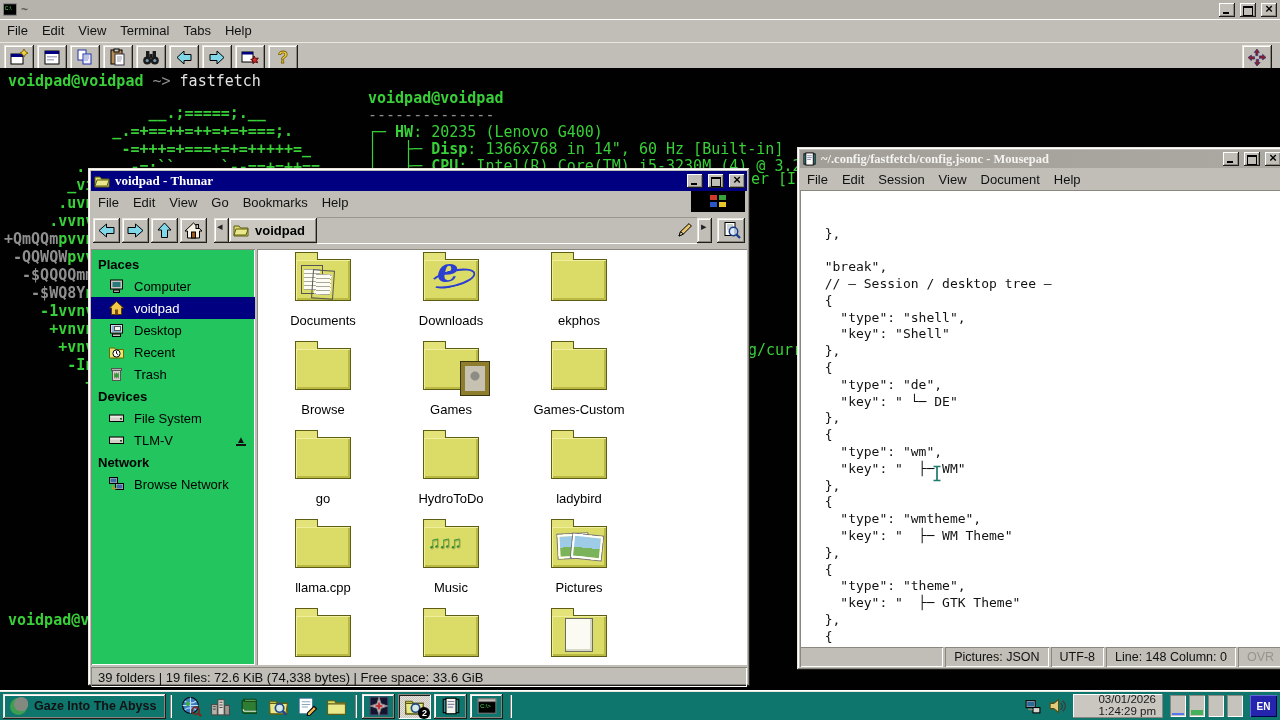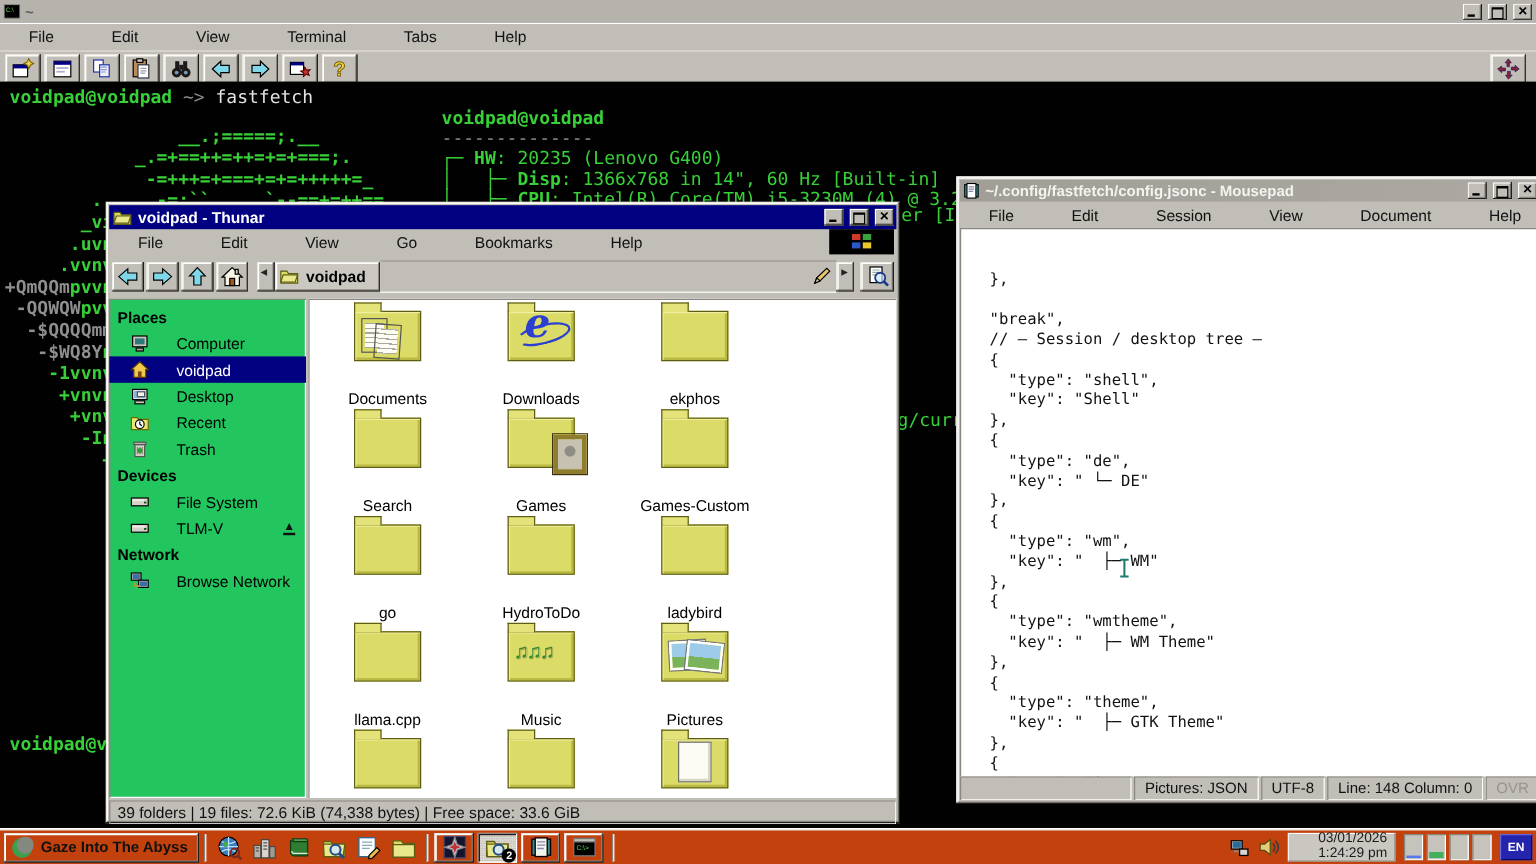--- a/index.html
+++ b/index.html
@@ -16,67 +16,67 @@
   
   #terminal{position:absolute;left:0;top:0;width:1280px;height:690px;background:#c1beb8;}
   .t-titlebar{height:17px;display:flex;align-items:center;gap:4px;padding:1px 3px;background:#b6b3ad;}
   .t-title{font-size:12px;color:#5f5d58;font-weight:bold;flex:1;}
   .wbtn{width:16px;height:14px;background:#c1beb8;box-shadow:inset -1px -1px 0 #1f1d1a, inset 1px 1px 0 #fff, inset -2px -2px 0 #8a8780;position:relative;}
   .wbtn+.wbtn{margin-left:1px;}
   .g-min::before{content:"";position:absolute;left:4px;bottom:3px;width:6px;height:2px;background:#000;}
   .g-max::before{content:"";position:absolute;left:3px;top:3px;width:8px;height:7px;border:1px solid #000;border-top-width:2px;}
   .g-close::before{content:"×";position:absolute;left:0;right:0;top:-2px;text-align:center;font-weight:bold;font-size:13px;color:#000;}
   .menubar{display:flex;align-items:center;font-size:13px;color:#111;}
-  .menu-item{padding:3px 24px;}
+  .menu-item{padding:3px 7px;}
   .t-menubar{height:23px;background:#c1beb8;box-shadow:inset 0 1px 0 #ffffff;}
   .t-toolbar{height:28px;display:flex;align-items:center;gap:3px;padding:1px 4px;position:relative;box-shadow:inset 0 1px 0 #e9e6e0;}
   .tb-btn{width:30px;height:25px;}
   .tb-full{position:absolute;right:8px;}
   .t-screen{position:absolute;left:0;top:68px;right:0;bottom:0;background:#010101;
     font-family:"DejaVu Sans Mono",monospace;font-size:15px;color:#38d038;}
   .t-screen .b{font-weight:bold;}
   .t-screen .d{color:#8f8f8f;}
   .t-screen .w{color:#e3e3e3;}
   #t-prompt{position:absolute;left:8px;top:4px;white-space:pre;}
   #ascii{position:absolute;left:4px;top:36px;line-height:18px;white-space:pre;font-weight:bold;}
   #fetch{position:absolute;left:368px;top:22px;line-height:17px;white-space:pre;}
   .t-frag{position:absolute;white-space:pre;}
   #t-frag1{left:751px;top:102px;}
   #t-frag2{left:748px;top:273px;}
   #t-prompt2{position:absolute;left:8px;top:543px;white-space:pre;}
 
   
   .window{position:absolute;background:#c1beb8;padding:3px;box-sizing:border-box;}
   .titlebar{height:20px;display:flex;align-items:center;gap:4px;padding:0 2px 0 3px;}
-  .titlebar .title{flex:1;font-size:13px;font-weight:bold;white-space:nowrap;overflow:hidden;}
+  .titlebar .title{flex:1;font-size:13px;font-weight:bold;white-space:nowrap;overflow:hidden;font-family:Liberation Serif, serif;}
 
   
   #thunar{left:88px;top:168px;width:662px;height:518px;}
   #thunar .titlebar{background:#000080;}
   #thunar .title{color:#fff;}
   .thunar-menubar{height:22px;position:relative;}
   .menu-logo{position:absolute;right:2px;top:0;width:54px;height:21px;background:#000;}
   .thunar-toolbar{height:30px;display:flex;align-items:center;gap:2px;padding:2px 2px;}
   .nav-btn{width:27px;height:25px;}
   .pathbar{flex:1;height:25px;display:flex;align-items:center;margin-left:5px;}
   .chev-btn{width:15px;height:25px;position:relative;}
   .chev-l::before{content:"◂";position:absolute;inset:2px 0 0 3px;font-size:11px;color:#222;}
   .chev-r::before{content:"▸";position:absolute;inset:2px 0 0 4px;font-size:11px;color:#222;}
   .path-btn{height:25px;display:flex;align-items:center;gap:5px;padding:0 12px 0 4px;font-weight:bold;font-size:13px;background:#cbc8c2;}
   .path-rest{flex:1;height:25px;border-top:1px solid #9a9790;border-bottom:1px solid #ffffff;display:flex;align-items:center;justify-content:flex-end;padding-right:4px;}
   .search-btn{width:28px;height:25px;margin-left:3px;}
   .thunar-main{display:flex;gap:2px;height:416px;margin-top:2px;}
   .sidebar{width:164px;background:#22c55e;overflow:hidden;padding-top:4px;box-sizing:border-box;}
   .shead{font-weight:bold;font-size:13px;color:#000;padding:4px 7px 3px;}
-  .srow{display:flex;align-items:center;height:22px;padding-left:17px;gap:22px;font-size:13px;color:#000;}
+  .srow{display:flex;align-items:center;height:22px;padding-left:17px;gap:9px;font-size:13px;color:#000;}
   .srow.sel{background:#000080;color:#fff;}
   .eject{margin-left:auto;margin-right:9px;font-size:10px;color:#111;border-bottom:2px solid #111;line-height:9px;}
   .filepane{flex:1;background:#fff;position:relative;overflow:hidden;}
   .fitem{position:absolute;width:116px;text-align:center;}
-  .fitem .lab{margin-top:24px;font-size:13px;color:#000;}
+  .fitem .lab{margin-top:12px;font-size:13px;color:#000;}
   .statusbar{height:20px;margin-top:2px;font-size:13px;color:#111;display:flex;align-items:center;padding-left:7px;}
 
   
   .xfolder{position:relative;width:54px;height:40px;margin:8px auto 0;background:#dbdb68;
     border:1px solid #5d5d14;box-shadow:inset 1px 1px 0 #efef9e, inset -2px -2px 0 #b9b943;}
   .xfolder::before{content:"";position:absolute;top:-8px;left:-1px;width:21px;height:7px;background:#e3e379;
     border:1px solid #5d5d14;border-bottom:none;}
   
   .em-doc1,.em-doc2{position:absolute;width:16px;height:21px;background:#fdfdf6;border:1px solid #555;
     background-image:repeating-linear-gradient(#fdfdf6 0 3px,#a9a99a 3px 4px);background-clip:content-box;padding:3px 2px;}
@@ -109,21 +109,21 @@
     padding:2px 0 0 9px;white-space:pre;overflow:hidden;}
   .mline{min-height:16.8px;}
   .ibeam{position:absolute;left:69px;top:258px;}
   .mp-status{position:absolute;left:3px;right:3px;bottom:3px;height:20px;display:flex;gap:2px;
     font-size:12.5px;color:#111;}
   .mps{display:flex;align-items:center;padding:0 9px;white-space:nowrap;}
   .mps.grow{flex:1;}
   .mps.dim{color:#97948c;}
 
   
-  #taskbar{position:absolute;left:0;top:690px;width:1280px;height:30px;background:#c2410c;
+  #taskbar{position:absolute;left:0;top:690px;width:1280px;height:30px;background:#0f766e;
     box-shadow:inset 0 1px 0 #ffffff, inset 0 2px 0 #e9e6e0;display:flex;align-items:center;
     padding:2px 3px 0;box-sizing:border-box;}
   .tb-menu-btn{height:25px;display:flex;align-items:center;gap:6px;padding:0 10px 0 6px;
     font-weight:bold;font-size:12.5px;color:#111;}
   .tb-sep{width:3px;height:23px;margin:0 4px;box-shadow:inset 1px 0 0 #8a8780, inset 2px 0 0 #fff;}
   .tb-launch{width:29px;height:25px;}
   .tb-win{width:33px;height:25px;margin-right:3px;position:relative;}
   .tb-win.active{box-shadow:inset 1px 1px 0 #8a8780, inset -1px -1px 0 #fff, inset 2px 2px 0 #1f1d1a;
     background-image:repeating-conic-gradient(#e6e3dd 0% 25%,#c6c3bd 0% 50%);background-size:2px 2px;}
   .badge{position:absolute;right:1px;bottom:0px;width:12px;height:12px;border-radius:50%;background:#000;
@@ -433,21 +433,21 @@
               <span class="em-ie"></span>
             </div>
             <div class="lab">Downloads</div>
           </div>
           <div class="fitem" style="left:264px;top:2px">
             <div class="xfolder"></div>
             <div class="lab">ekphos</div>
           </div>
           <div class="fitem" style="left:8px;top:91px">
             <div class="xfolder"></div>
-            <div class="lab">Search</div>
+            <div class="lab">Browse</div>
           </div>
           <div class="fitem" style="left:136px;top:91px">
             <div class="xfolder">
               <span class="em-paint"></span>
             </div>
             <div class="lab">Games</div>
           </div>
           <div class="fitem" style="left:264px;top:91px">
             <div class="xfolder"></div>
             <div class="lab">Games-Custom</div>

